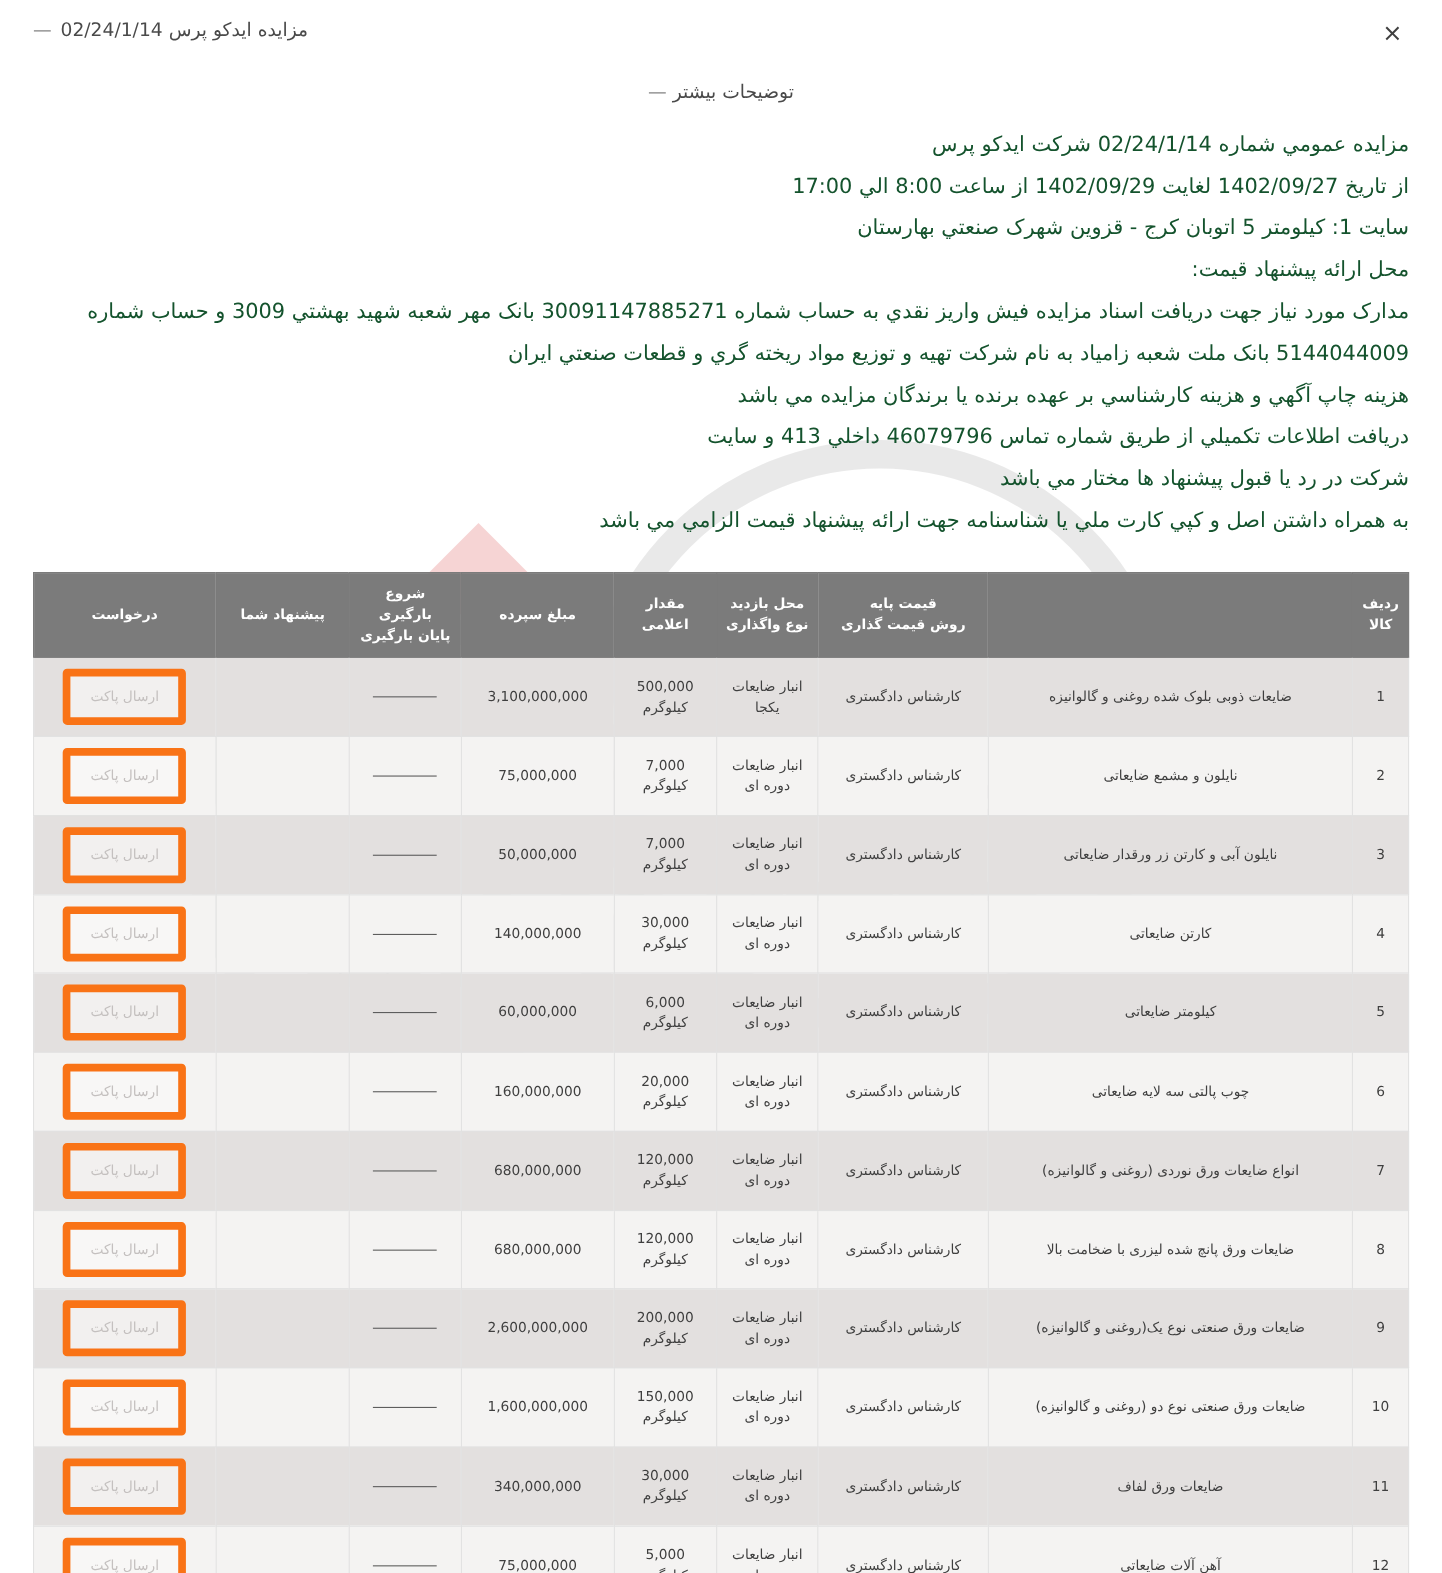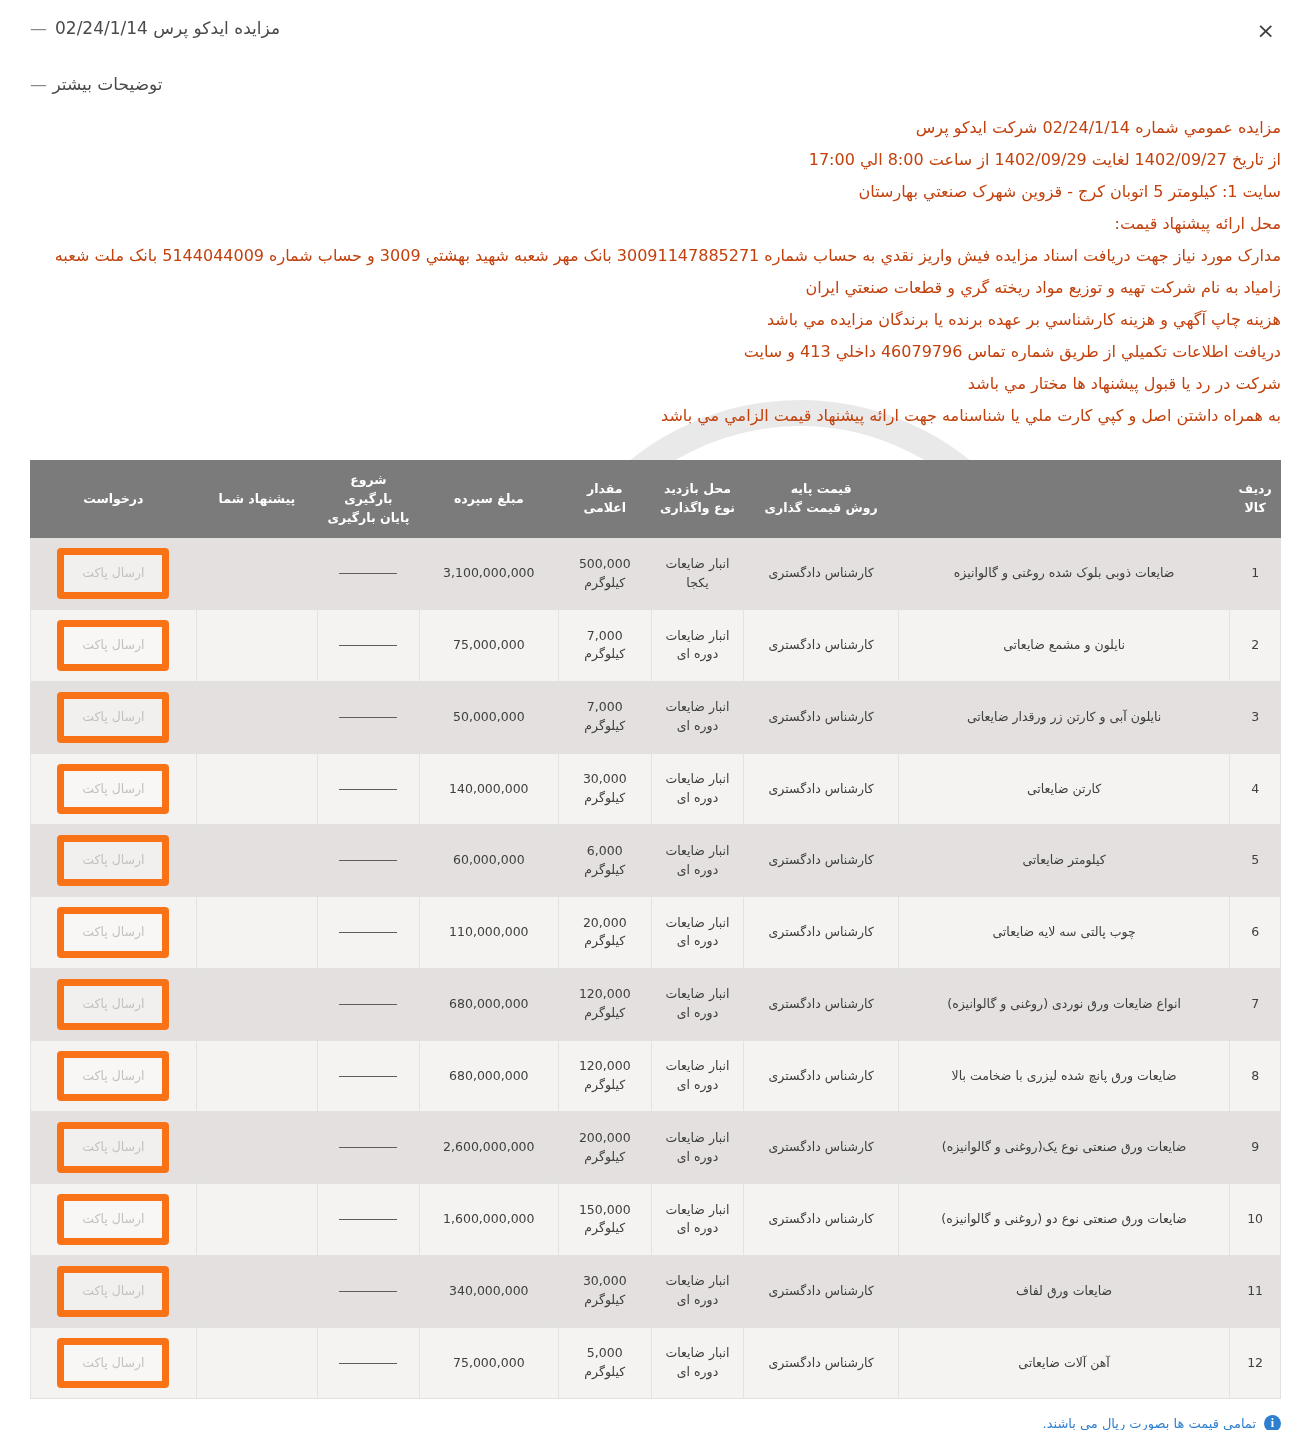--- a/index.html
+++ b/index.html
@@ -74,29 +74,29 @@
   .section-title {
     display: flex;
     align-items: center;
     gap: 8px;
     justify-content: flex-start;
     direction: rtl;
     font-size: 17px;
     color: #4a4a4a;
     padding: 30px 8px 0 8px;
   }
-  .section-title-right { width: 100%; text-align: left; }
+  .section-title-right { width: 100%; text-align: center; }
 
   .desc {
     direction: rtl;
     text-align: right;
     padding: 18px 8px 0 8px;
-    font-size: 16px;
+    font-size: 19px;
     line-height: 2.0;
-    color: #c2410c;
+    color: #14532d;
   }
   .desc p { margin: 0; }
 
   
   .table-wrap {
     margin: 28px 8px 0 8px;
     direction: rtl;
   }
   table.items {
     width: 100%;
@@ -337,21 +337,21 @@
           <td class="cell-name">چوب پالتی سه لایه ضایعاتی</td>
           <td>کارشناس دادگستری</td>
           <td class="two-line">
             <span>انبار ضایعات</span>
             <span>دوره ای</span>
           </td>
           <td class="two-line">
             <span>20,000</span>
             <span>کیلوگرم</span>
           </td>
-          <td>110,000,000</td>
+          <td>160,000,000</td>
           <td><span class="muted-line"></span></td>
           <td></td>
           <td><span class="send-btn">ارسال پاکت</span></td>
         </tr>
         <tr class="odd">
           <td>7</td>
           <td class="cell-name">انواع ضایعات ورق نوردی (روغنی و گالوانیزه)</td>
           <td>کارشناس دادگستری</td>
           <td class="two-line">
             <span>انبار ضایعات</span>

